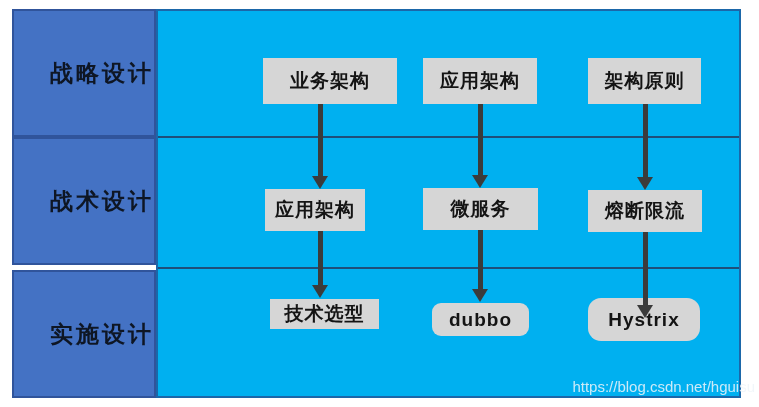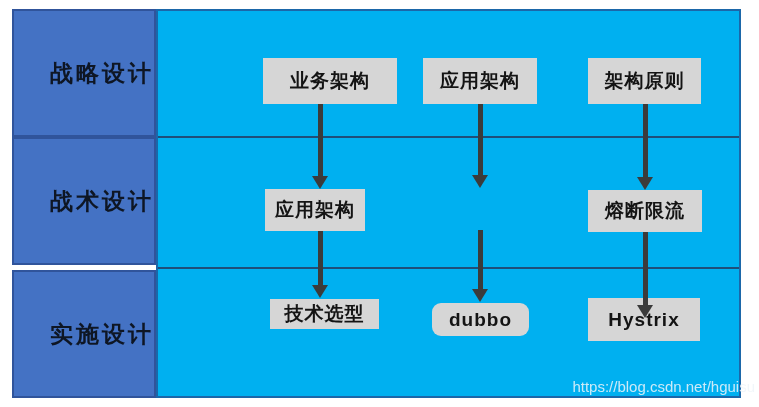--- a/index.html
+++ b/index.html
@@ -70,25 +70,26 @@
   <div class="main-panel">
     <div class="row-divider divider-1"></div>
     <div class="row-divider divider-2"></div>
   </div>
 
   <div class="node" style="left:263px; top:58px;  width:134px; height:46px;">业务架构</div>
   <div class="node" style="left:423px; top:58px;  width:114px; height:46px;">应用架构</div>
   <div class="node" style="left:588px; top:58px;  width:113px; height:46px;">架构原则</div>
 
   <div class="node" style="left:265px; top:189px; width:100px; height:42px;">应用架构</div>
+  <div class="node" style="left:423px; top:188px; width:115px; height:42px;">微服务</div>
   <div class="node" style="left:588px; top:190px; width:114px; height:42px;">熔断限流</div>
 
   <div class="node" style="left:270px; top:299px; width:109px; height:30px;">技术选型</div>
   <div class="node" style="left:432px; top:303px; width:97px;  height:33px; z-index:2;border-radius:9px;">dubbo</div>
-  <div class="node" style="left:588px; top:298px; width:112px; height:43px; z-index:2;">Hystrix</div>
+  <div class="node" style="left:588px; top:298px; width:112px; height:43px; z-index:2;border-radius:13px;">Hystrix</div>
 
   <div class="arrow" style="left:312px; top:104px; height:85px;"></div>
   <div class="arrow" style="left:312px; top:231px; height:67px;"></div>
 
   <div class="arrow" style="left:472px; top:104px; height:84px;"></div>
   <div class="arrow" style="left:472px; top:230px; height:72px;"></div>
 
   <div class="arrow" style="left:637px; top:104px; height:86px;"></div>
   <div class="arrow" style="left:637px; top:232px; height:86px;"></div>
 

